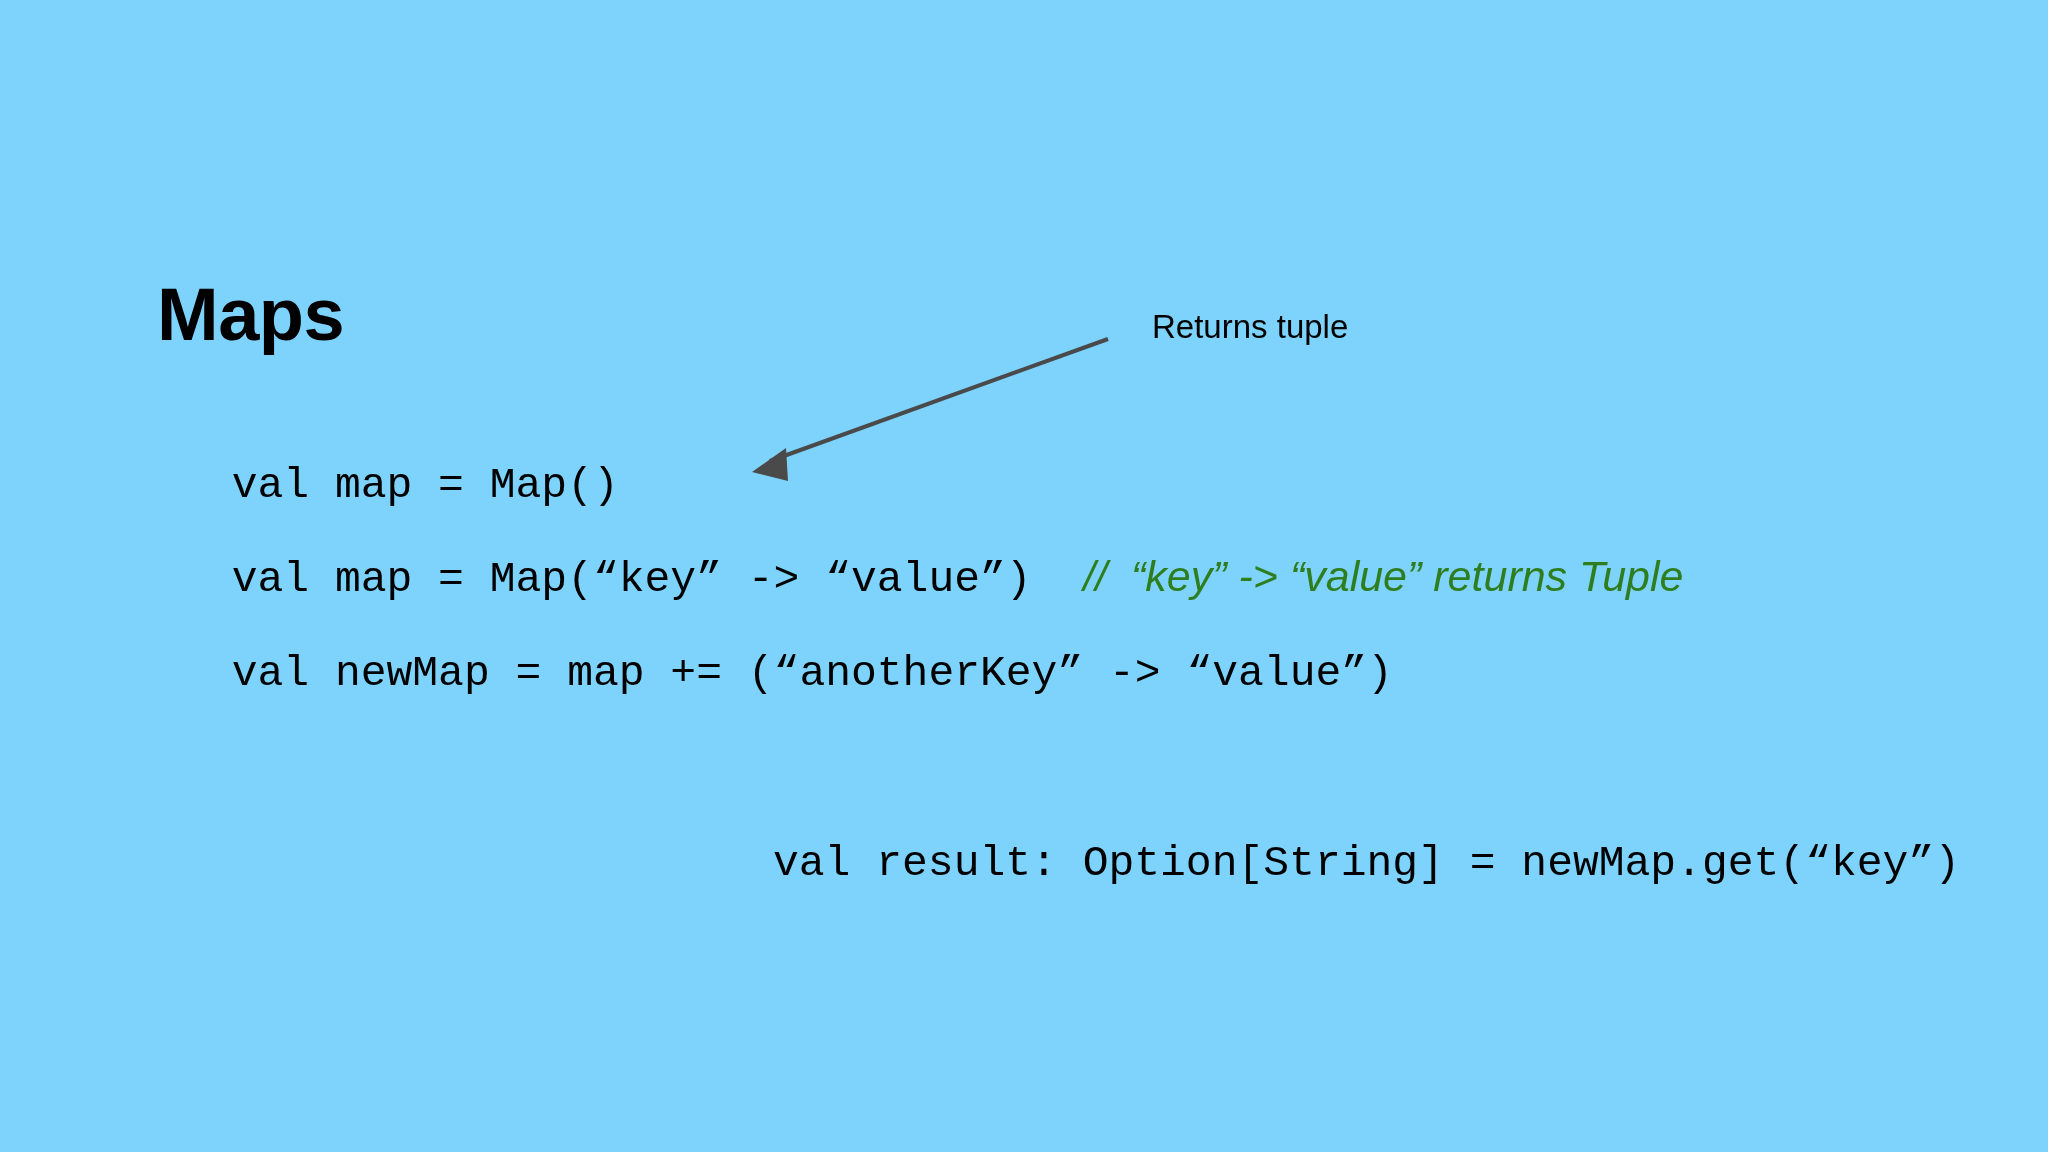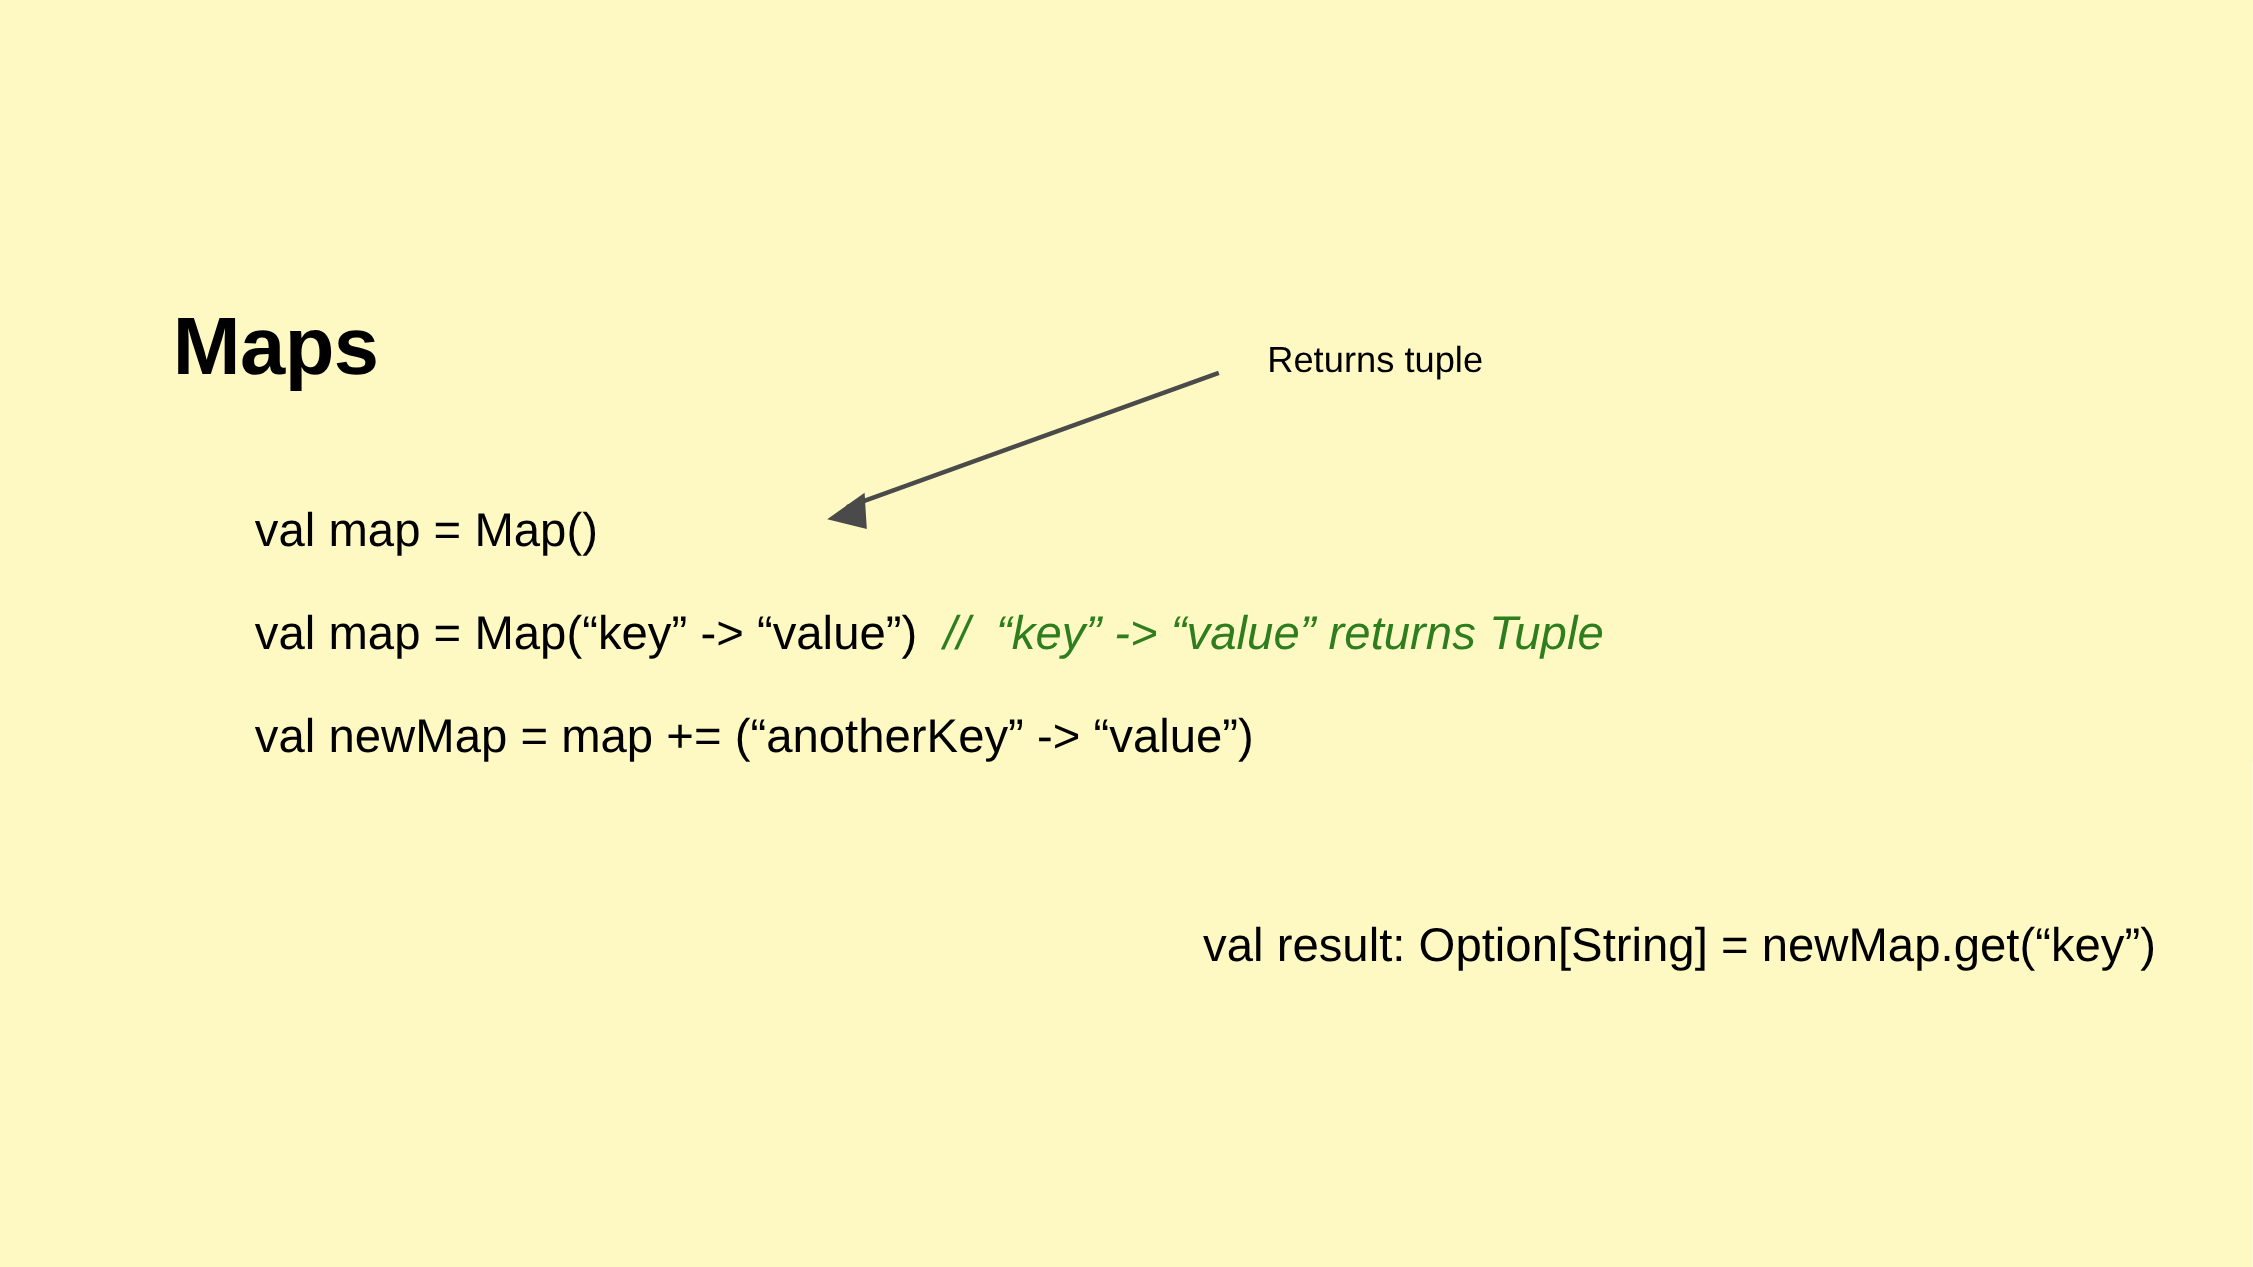--- a/index.html
+++ b/index.html
@@ -7,21 +7,21 @@
     padding: 0;
     background: #ffffff;
   }
   body {
     font-family: "Liberation Sans", sans-serif;
   }
   .slide {
     position: relative;
     width: 2048px;
     height: 1152px;
-    background: #fef9c3;
+    background: #7dd3fc;
     overflow: hidden;
   }
 
   .slide-title {
     position: absolute;
     left: 157px;
     top: 278px;
     font-size: 74px;
     font-weight: bold;
     color: #000000;
@@ -45,20 +45,21 @@
     white-space: pre;
     display: block;
   }
   .code-line.spacer-before {
     margin-top: 96px;
     text-align: right;
   }
 
   .code-main {
     color: #000000;
+    font-family: Liberation Mono, monospace;
   }
   .code-comment-green {
     color: #2e7d1e;
     font-style: italic;
   }
 
   .annotation-label {
     position: absolute;
     left: 1152px;
     top: 310px;

